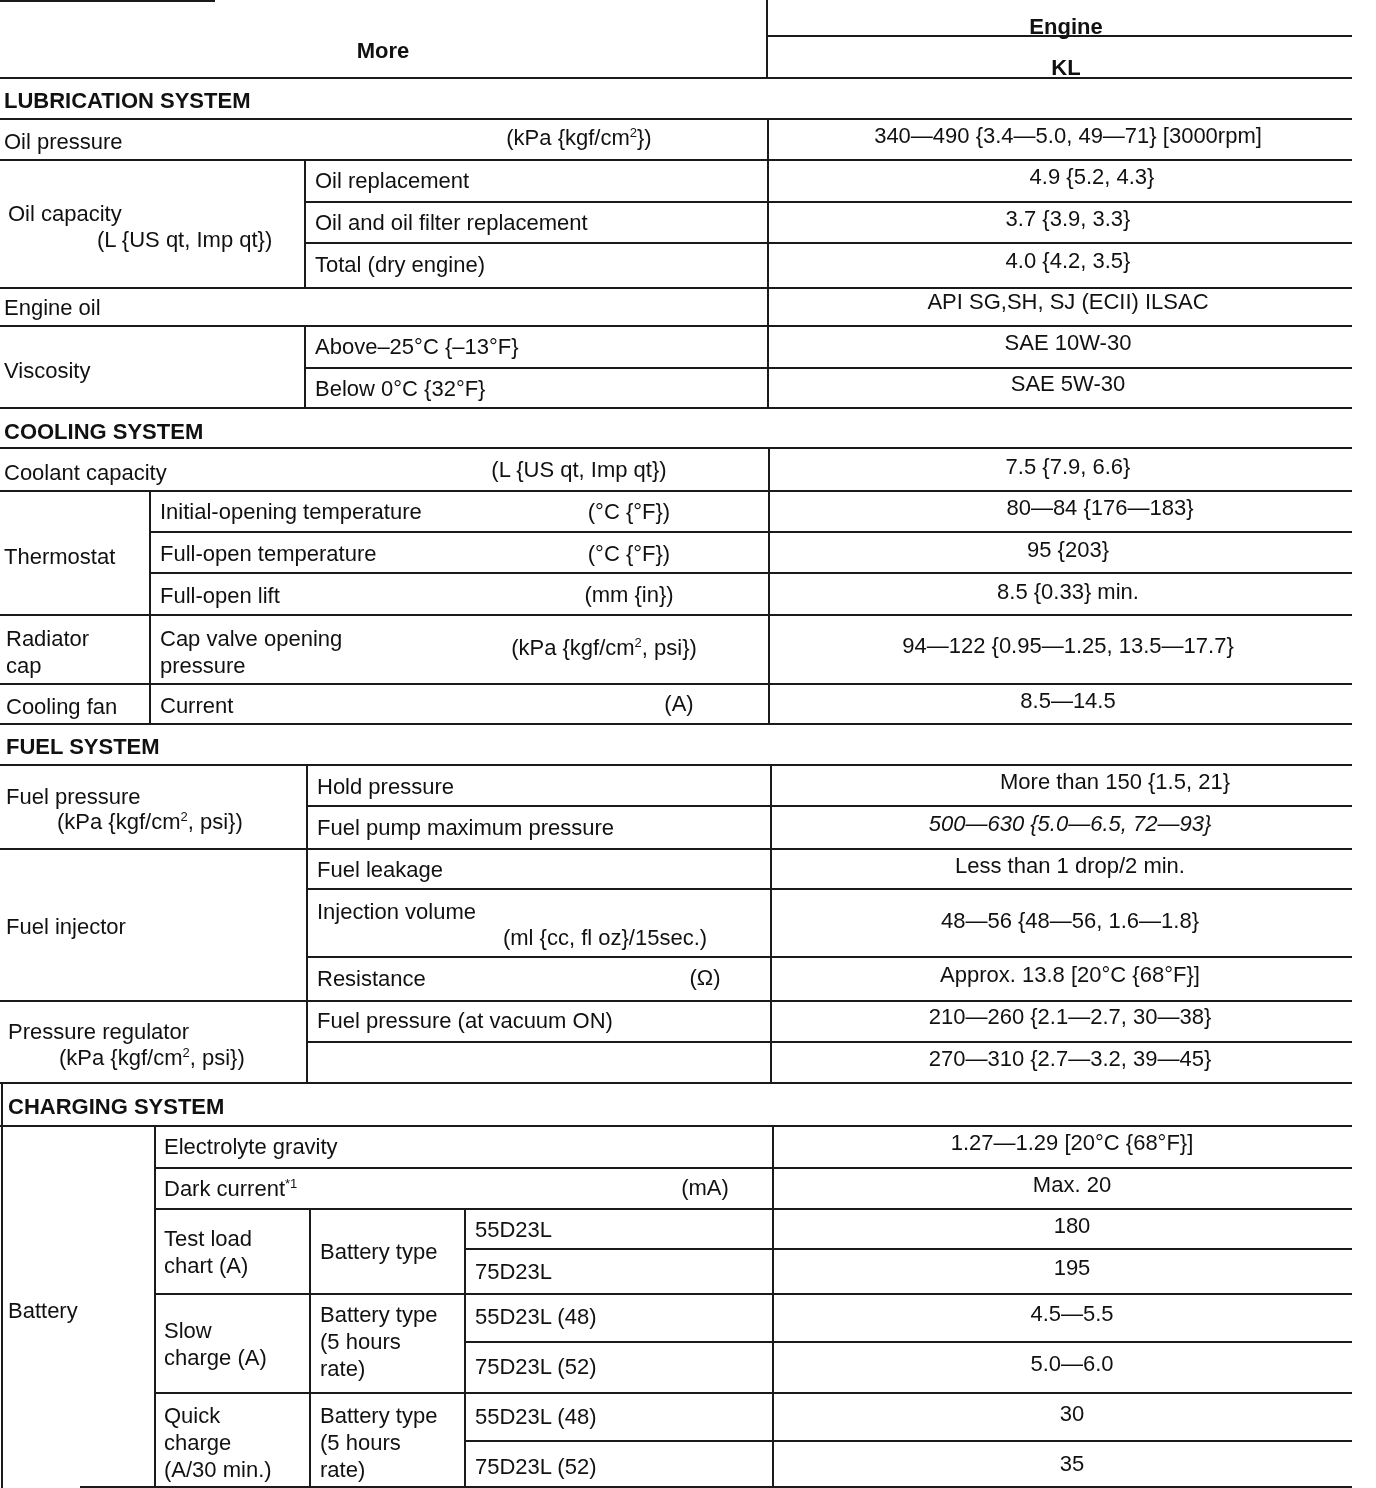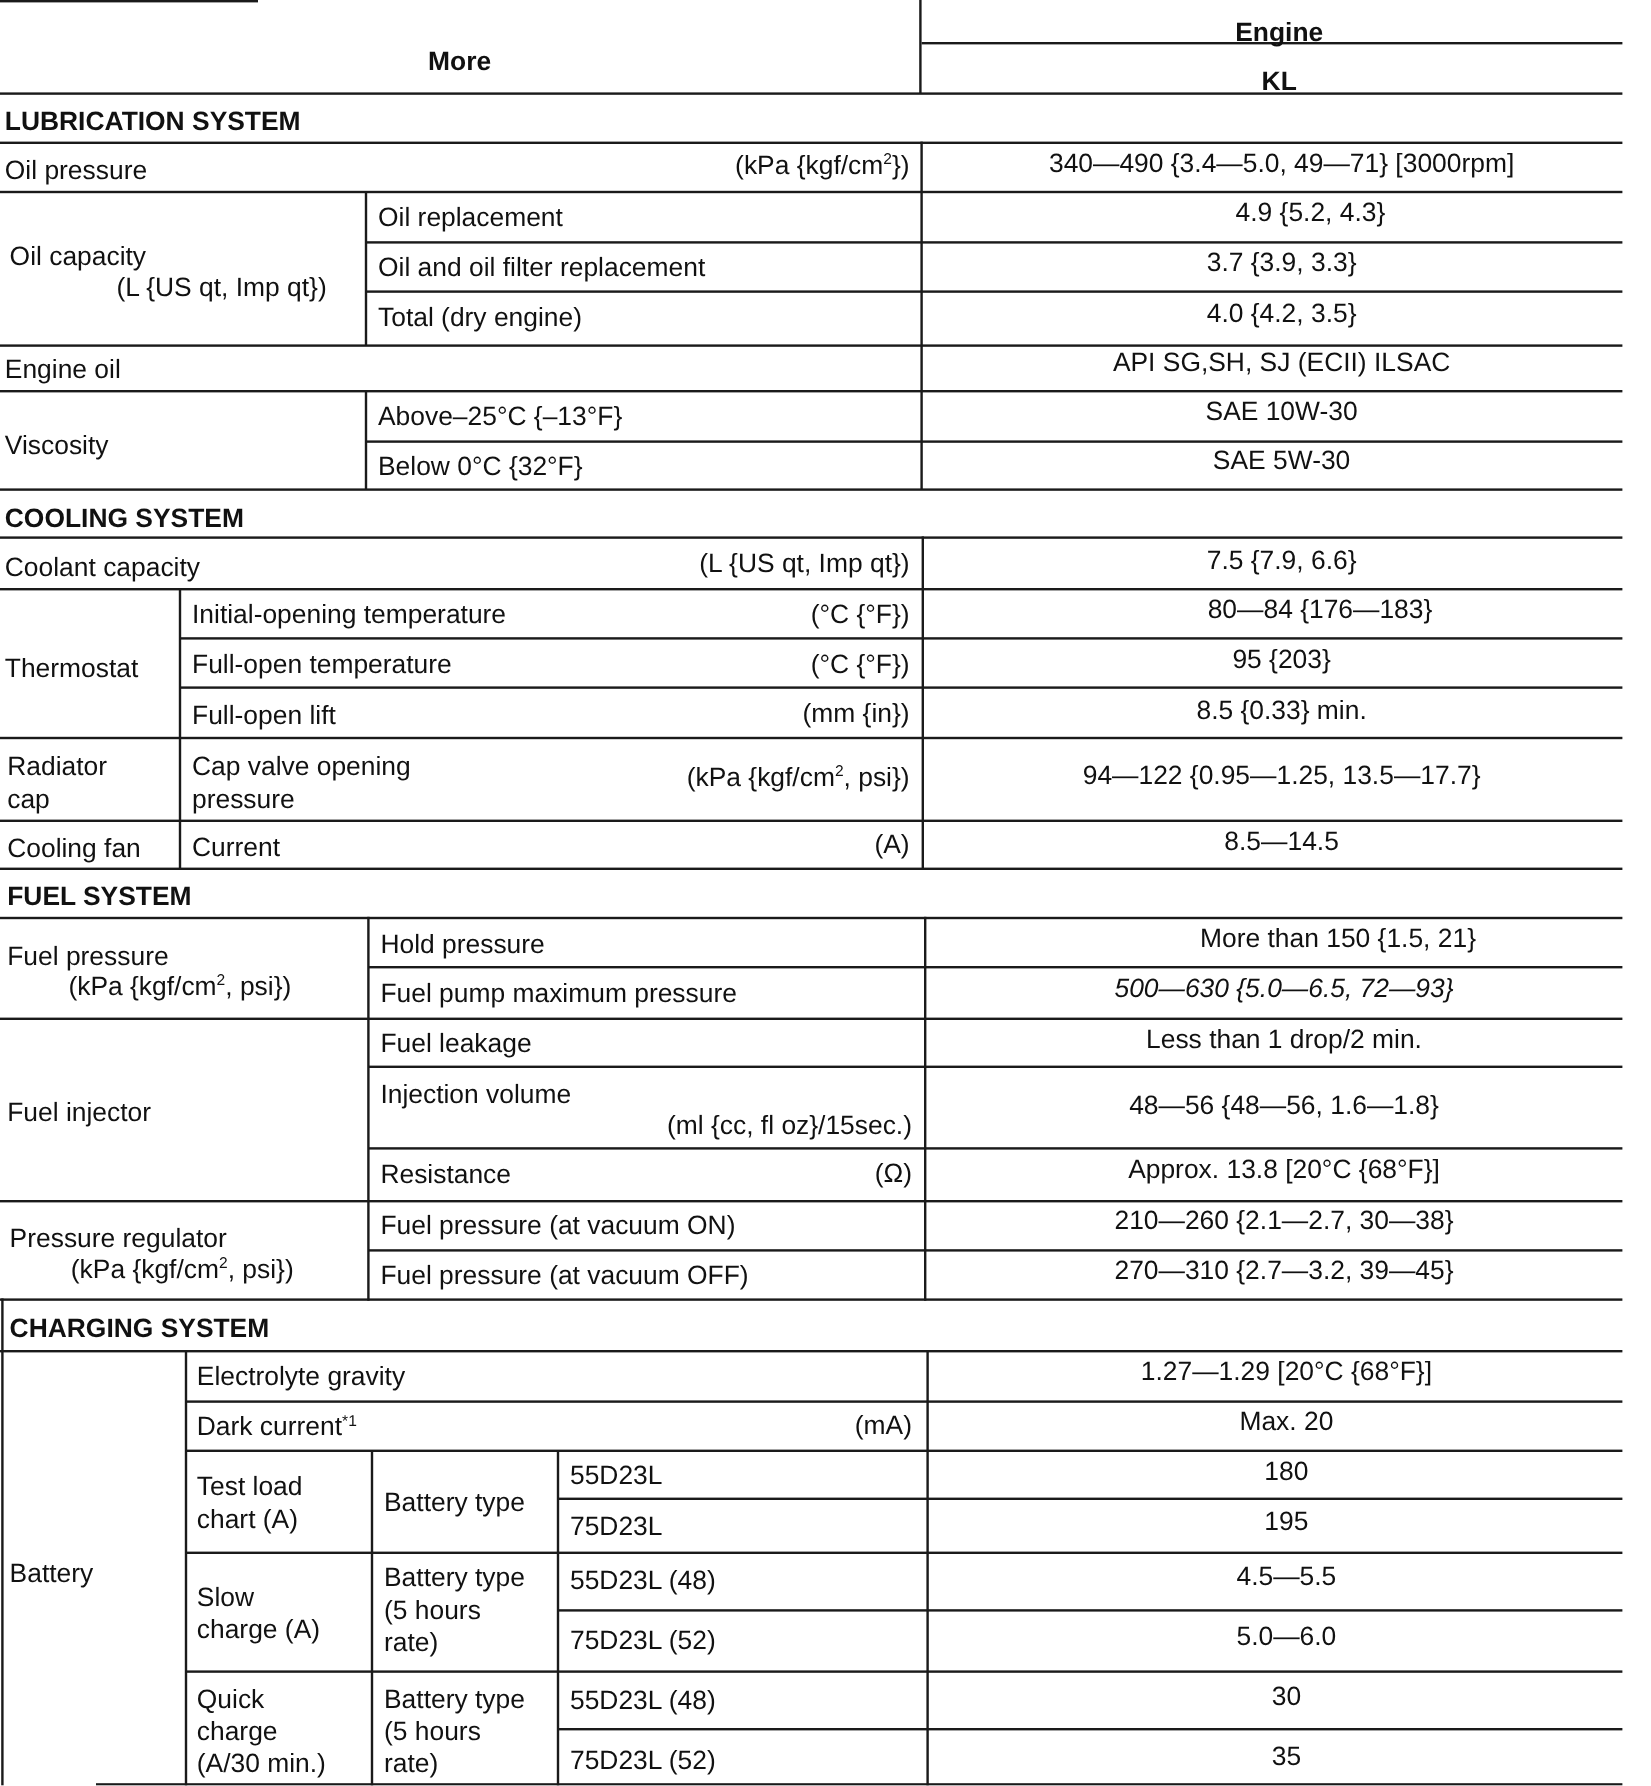--- a/index.html
+++ b/index.html
@@ -3,21 +3,21 @@
 <meta charset="utf-8">
 <style>
   html, body { margin: 0; padding: 0; background: #ffffff; }
   body { width: 1376px; height: 1488px; position: relative; overflow: hidden;
          font-family: "Liberation Sans", "DejaVu Sans", sans-serif; color: #111; }
   .page { position: absolute; left: 0; top: 0; width: 1376px; height: 1488px; }
   .h { position: absolute; height: 2px; background: #1a1a1a; }
   .v { position: absolute; width: 2px; background: #1a1a1a; }
   .cell { position: absolute; font-size: 22px; line-height: 27px; white-space: nowrap; }
   .c { text-align: center; }
-  .r { text-align: right; }
+  .r { text-align: center; }
   .b { font-weight: bold; margin-top: 13px; }
   .sec { font-weight: bold; font-size: 22px; }
   sup { font-size: 13px; vertical-align: 8px; line-height: 0; }
 </style>
 </head>
 <body>
 
 <div class="page">
 
   <div class="h" style="left:0;top:0;width:215px;"></div>
@@ -144,21 +144,20 @@
   <div class="cell r" style="left:450px;top:924px;width:310px;">(ml {cc, fl oz}/15sec.)</div>
   <div class="cell c" style="left:772px;top:907px;width:596px;">48—56 {48—56, 1.6—1.8}</div>
   <div class="cell" style="left:317px;top:965px;">Resistance</div>
   <div class="cell r" style="left:650px;top:964px;width:110px;">(Ω)</div>
   <div class="cell c" style="left:772px;top:961px;width:596px;">Approx. 13.8 [20°C {68°F}]</div>
 
   <div class="cell" style="left:8px;top:1018px;">Pressure regulator</div>
   <div class="cell" style="left:59px;top:1044px;"><span>(kPa {kgf/cm</span><sup>2</sup><span>, psi})</span></div>
   <div class="cell" style="left:317px;top:1007px;">Fuel pressure (at vacuum ON)</div>
   <div class="cell c" style="left:772px;top:1003px;width:596px;">210—260 {2.1—2.7, 30—38}</div>
-  <div class="cell" style="left:317px;top:1049px;">Fuel pressure (at vacuum OFF)</div>
   <div class="cell c" style="left:772px;top:1045px;width:596px;">270—310 {2.7—3.2, 39—45}</div>
 
   <div class="cell sec" style="left:8px;top:1093px;">CHARGING SYSTEM</div>
 
   <div class="cell" style="left:8px;top:1297px;">Battery</div>
 
   <div class="cell" style="left:164px;top:1133px;">Electrolyte gravity</div>
   <div class="cell c" style="left:774px;top:1129px;width:596px;">1.27—1.29 [20°C {68°F}]</div>
 
   <div class="cell" style="left:164px;top:1175px;"><span>Dark current</span><sup>*1</sup></div>

